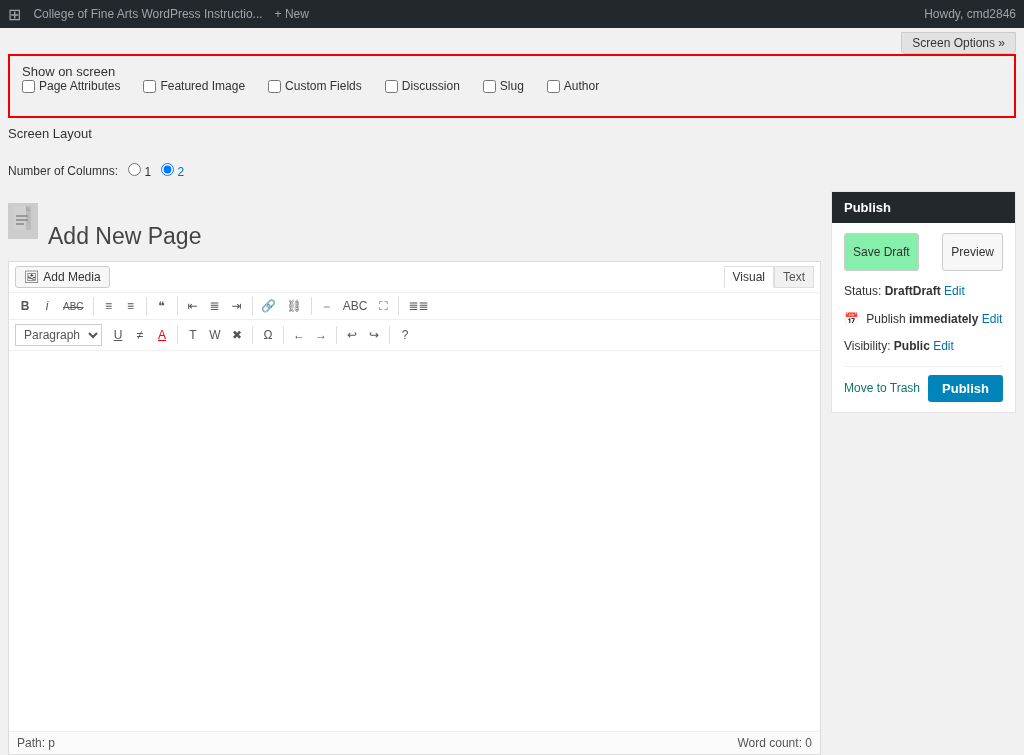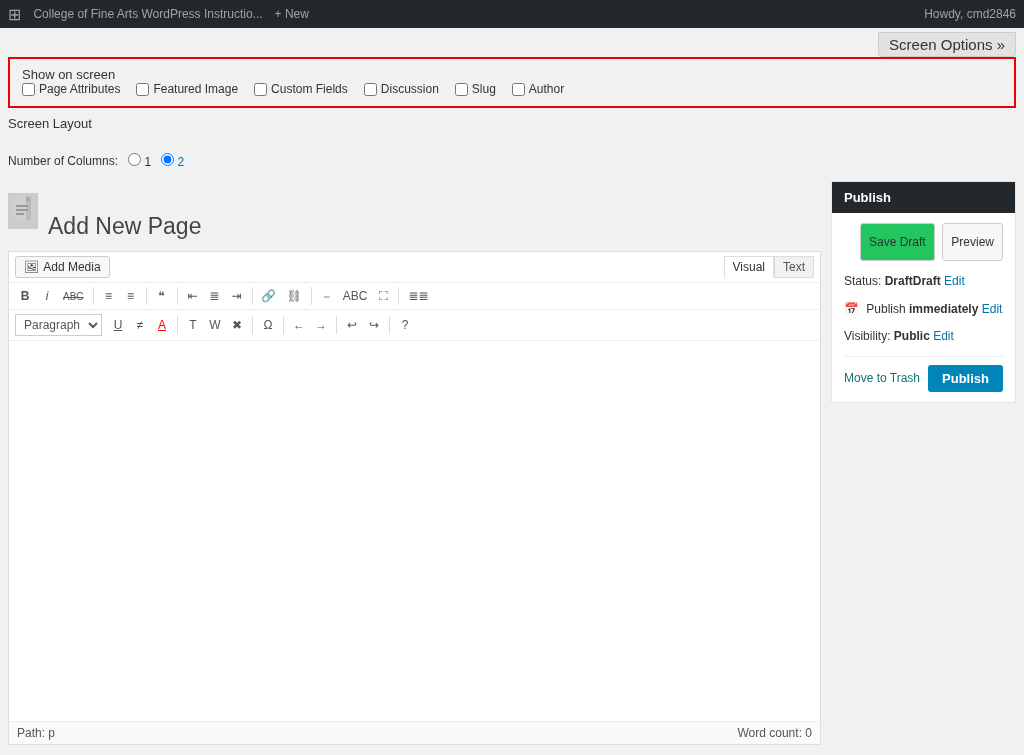--- a/index.html
+++ b/index.html
@@ -16,23 +16,23 @@
       justify-content: space-between;
       font-size: 12px;
     }
     .adminbar-left { display: flex; align-items: center; gap: 12px; }
     .adminbar-left .site-name { color: #9ea3a8; font-size: 12px; }
     .adminbar-left .wp-logo { color: #9ea3a8; font-size: 16px; }
     .adminbar-new { color: #9ea3a8; display: flex; align-items: center; gap: 4px; }
     .adminbar-right { color: #9ea3a8; font-size: 12px; }
     .show-on-screen-items {
       display: flex;
-      gap: 16px;
+      gap: 23px;
       flex-wrap: wrap;
-      margin-bottom: 0;
+      margin-bottom: 13px;
     }
     .show-on-screen-items label {
       display: flex;
       align-items: center;
       gap: 4px;
       font-size: 12px;
     }
     .screen-layout { margin-top: 6px; }
     .screen-layout .layout-title { font-weight: normal; margin-bottom: 22px; }
     .screen-layout .columns-row { display: flex; align-items: center; gap: 10px; font-size: 12px; }
@@ -41,21 +41,21 @@
     #screen-options-btn-wrap {
       display: flex;
       justify-content: flex-end;
       padding: 4px 8px 0 8px;
     }
     .screen-options-btn {
       background: #e2e2e2;
       border: 1px solid #ccc;
       border-radius: 0 0 4px 4px;
       padding: 3px 10px;
-      font-size: 15px;
+      font-size: 12px;
       cursor: pointer;
       color: #333;
     }
 
     
     #main-wrap {
       display: flex;
       gap: 0;
       padding: 8px 8px 0 8px;
     }
@@ -221,28 +221,27 @@
     }
     .metabox-body {
       padding: 10px 12px;
     }
     .publish-actions {
       display: flex;
       justify-content: space-between;
       margin-bottom: 10px;
     }
     .save-draft-btn {
-      background: #22c55e;
+      background: #86efac;
       border: 1px solid #ccc;
       padding: 11px 8px;
       font-size: 12px;
       cursor: pointer;
       color: #333;
       border-radius: 3px;
-      margin-left: 16px;
     }
     .preview-btn {
       background: #f7f7f7;
       border: 1px solid #ccc;
       padding: 4px 8px;
       font-size: 12px;
       cursor: pointer;
       color: #333;
       border-radius: 3px;
     }

